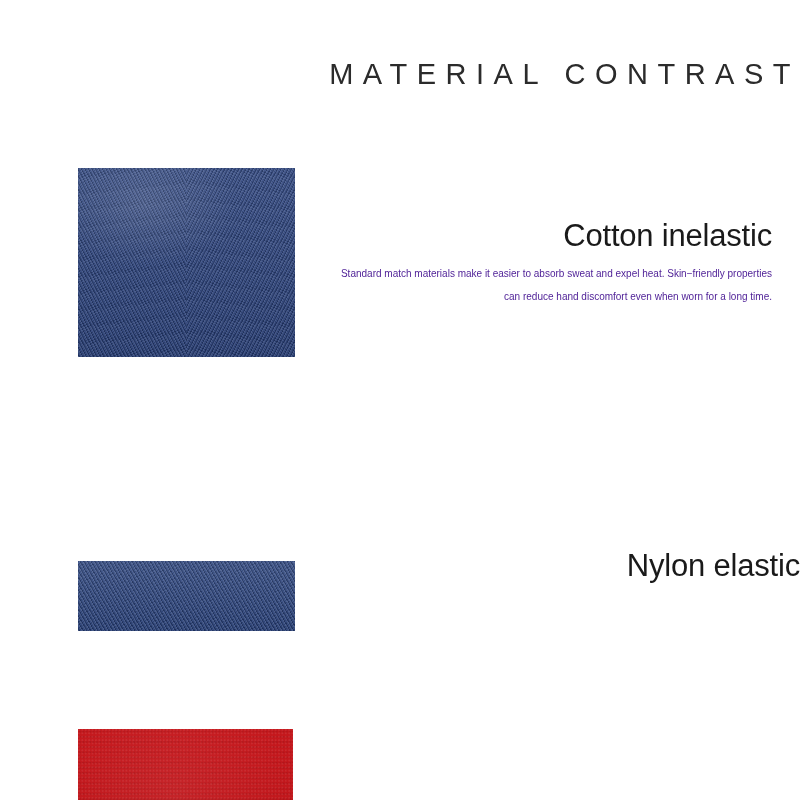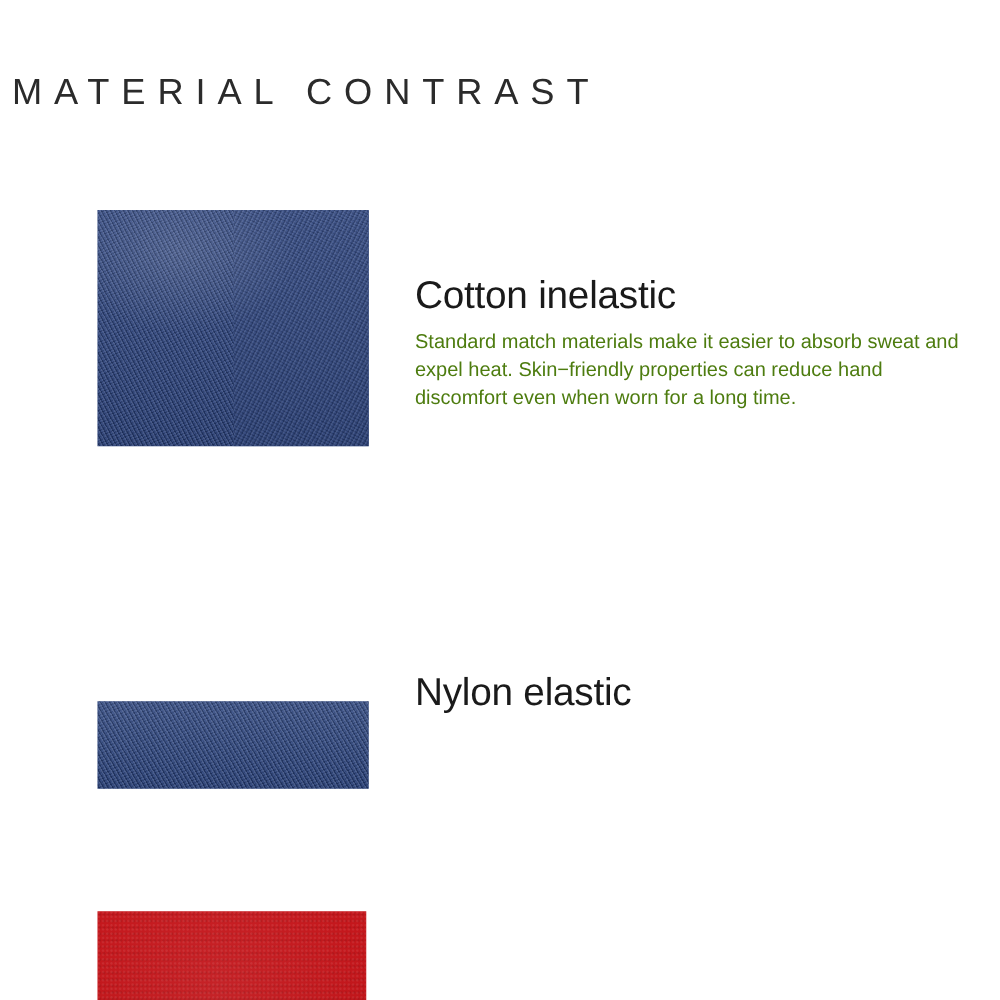--- a/index.html
+++ b/index.html
@@ -23,21 +23,21 @@
     height: 800px;
     background: #ffffff;
   }
 
   
   .page-title {
     position: absolute;
     left: 0;
     top: 57px;
     width: 800px;
-    text-align: left;
+    text-align: right;
     font-family: "Liberation Sans", sans-serif;
     font-size: 29px;
     font-weight: 300;
     letter-spacing: 9.5px;
     color: #2b2b2b;
     white-space: nowrap;
     line-height: 34px;
     text-indent: 9.5px;
   }
 
@@ -170,38 +170,39 @@
     inset: 0;
     background:
       radial-gradient(ellipse 80% 60% at 45% 25%, rgba(255,255,255,0.06), rgba(255,255,255,0) 70%),
       linear-gradient(180deg, rgba(255,255,255,0.03), rgba(0,0,0,0.06));
   }
 
   
   .info-block {
     position: absolute;
     left: 332px;
+    text-align: right;
   }
   .info-block-cotton { top: 217px; width: 440px; }
-  .info-block-nylon  { top: 535px; width: 440px; }
+  .info-block-nylon  { top: 547px; width: 440px; margin-left: 28px; }
 
   .info-heading {
     font-family: "Liberation Sans", sans-serif;
     font-size: 31px;
     font-weight: 400;
     color: #1a1a1a;
     line-height: 38px;
     margin: 0 0 8px 0;
     letter-spacing: -0.2px;
   }
   .info-body {
     font-family: "Liberation Sans", sans-serif;
-    font-size: 16px;
+    font-size: 10px;
     font-weight: 400;
-    color: #4d7c0f;
+    color: #4c1d95;
     line-height: 22.5px;
     margin: 0;
   }
 </style>
 </head>
 <body>
 
 <div class="page">
 
   <div class="page-title">MATERIAL CONTRAST</div>

